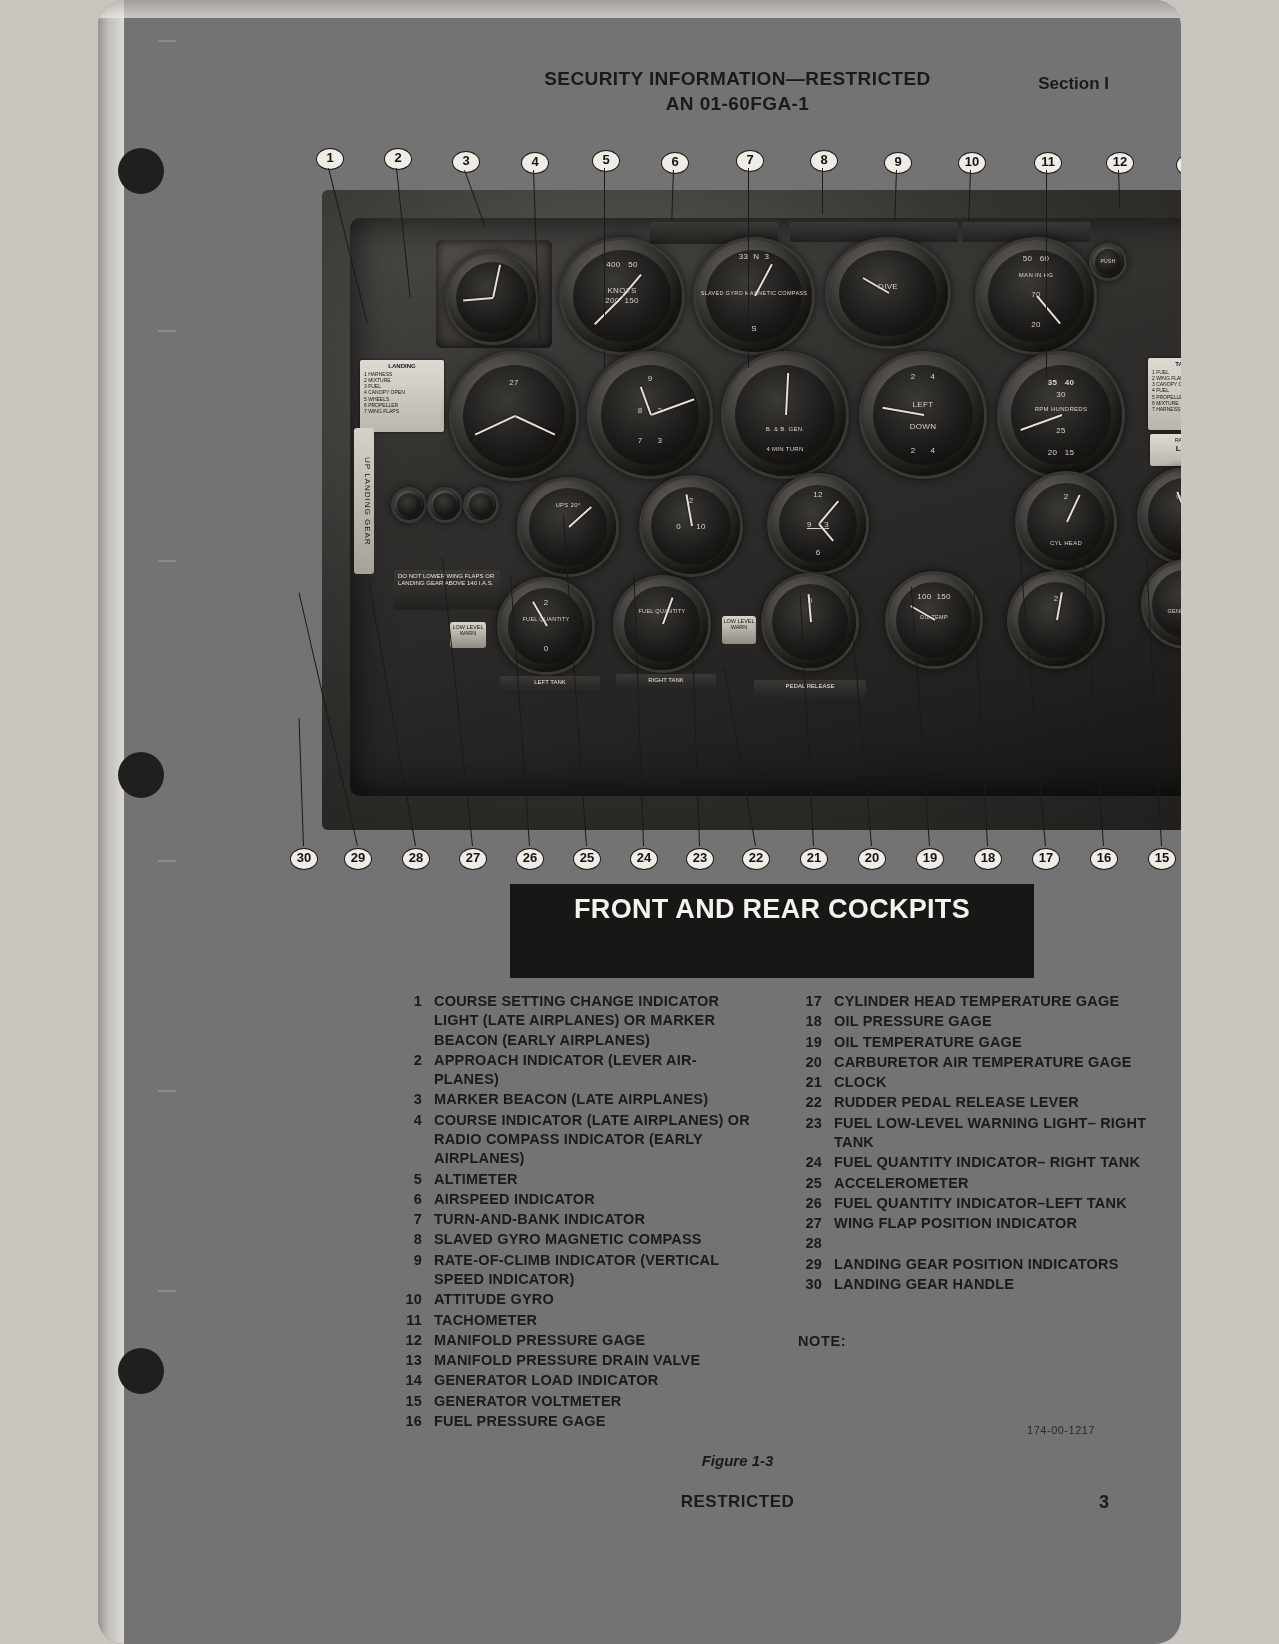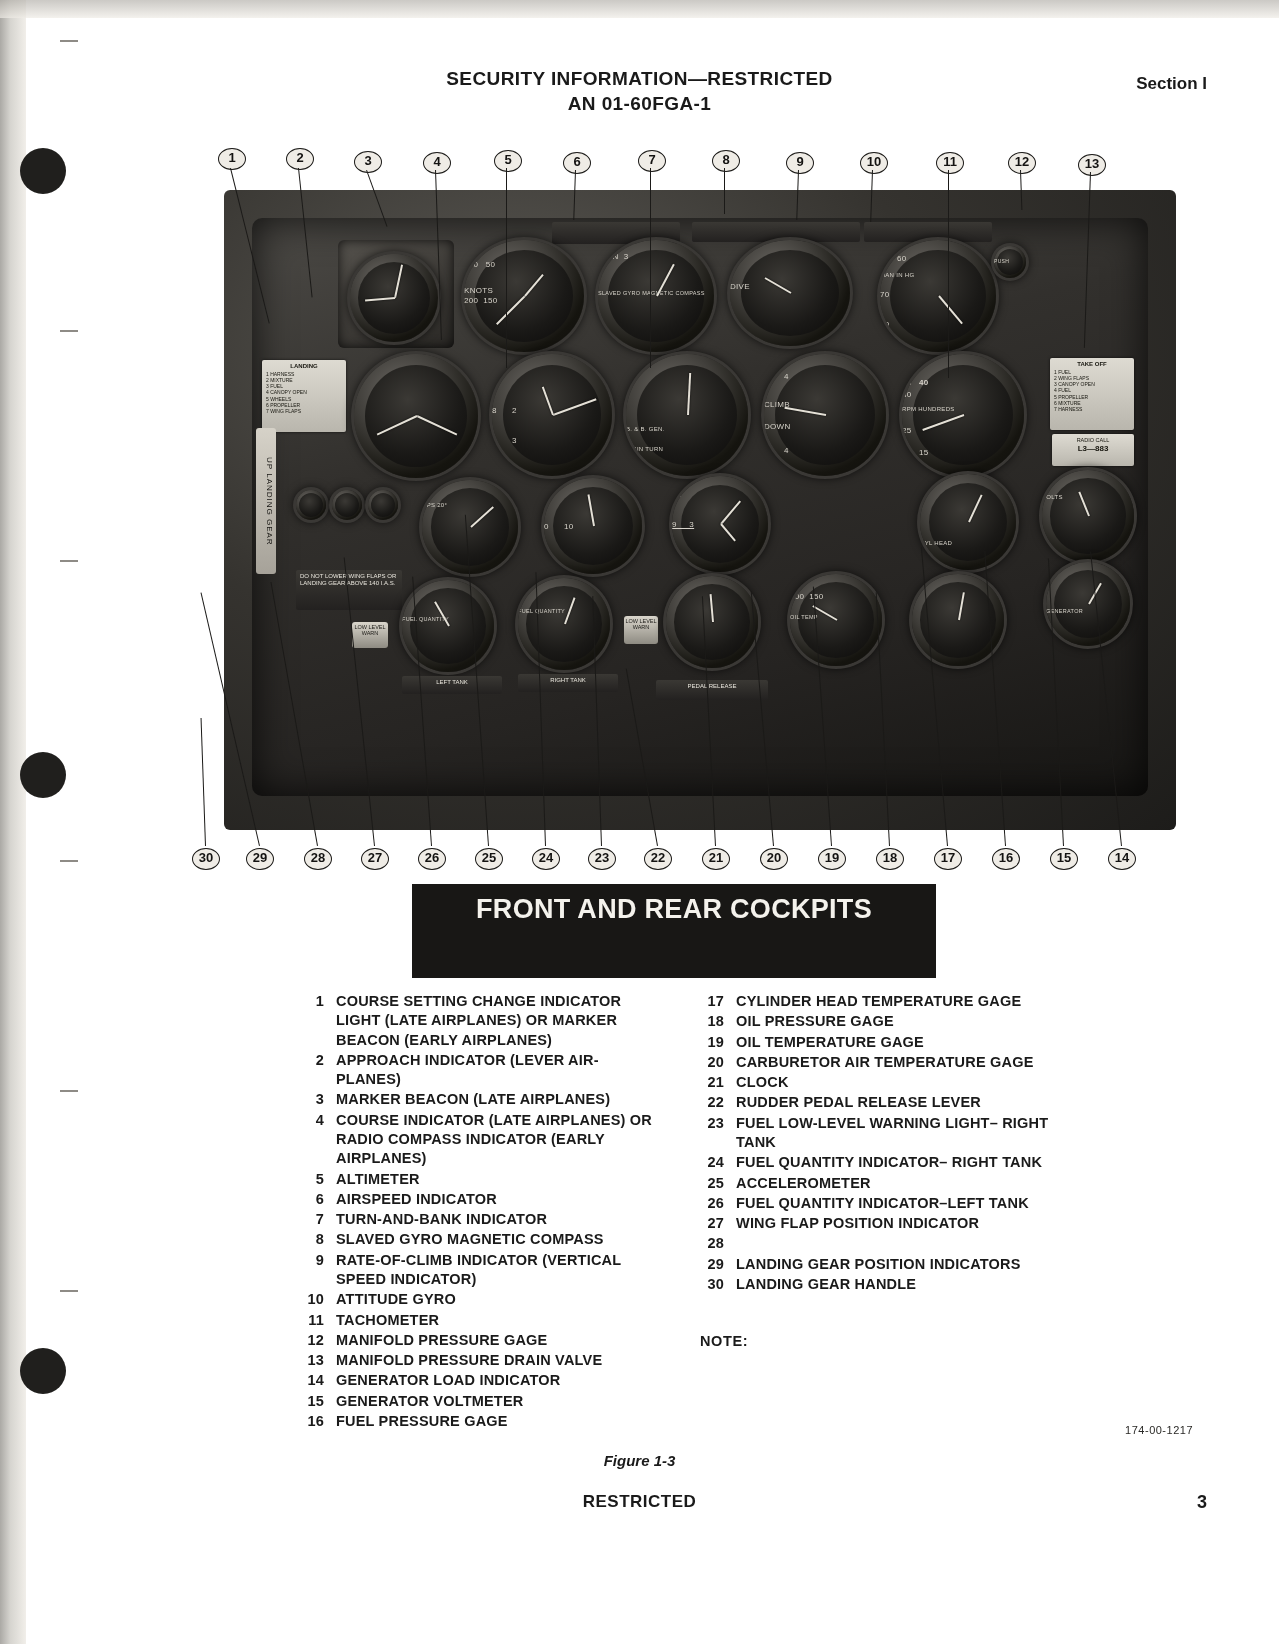--- a/index.html
+++ b/index.html
@@ -2,27 +2,28 @@
 <html><head>
 <meta charset="utf-8">
 <style>
   html, body {
     margin: 0;
     padding: 0;
     background: #c9c6c0;
   }
   .page {
     position: relative;
-    width: 1279px;
+    width: 1083px;
     height: 1644px;
-    background: #ffffff;
+    background: #737373;
     margin: 0 auto;
     overflow: hidden;
     font-family: "Liberation Sans", sans-serif;
     color: #1a1a1a;
+    border-radius: 26px;
   }
   
   .scan-left-edge {
     position: absolute;
     left: 0; top: 0;
     width: 26px; height: 1644px;
     background: linear-gradient(to right, #9c9a95 0%, #cfcdc7 40%, #efece6 100%);
     opacity: .85;
   }
   .scan-top-edge {
@@ -110,21 +111,21 @@
   .gauge .face {
     position: absolute;
     left: 9%; top: 9%;
     width: 82%; height: 82%;
     border-radius: 50%;
     background: radial-gradient(circle at 42% 34%, #3b3935 0%, #1a1917 60%, #0b0a09 100%);
   }
   .gauge .lbl {
     position: absolute;
     width: 100%;
-    text-align: left;
+    text-align: center;
     color: #d8d4cb;
     font-size: 8px;
     letter-spacing: .3px;
   }
   .needle {
     position: absolute;
     left: 50%;
     bottom: 50%;
     width: 2px;
     background: #e4e0d6;
@@ -395,21 +396,21 @@
         <div class="gauge" style="left:374px; top:136px; width:122px; height:122px;">
           <div class="face"></div>
           <div class="lbl" style="top:72px; font-size:6px;">B. &amp; B. GEN.</div>
           <div class="lbl" style="top:92px; font-size:6px;">4 MIN TURN</div>
           <div class="needle" style="height:42px; transform:rotate(3deg);"></div>
         </div>
 
         <div class="gauge" style="left:512px; top:136px; width:122px; height:122px;">
           <div class="face"></div>
           <div class="lbl" style="top:18px;">2&nbsp;&nbsp;&nbsp;&nbsp;&nbsp;&nbsp;4</div>
-          <div class="lbl" style="top:46px;">CLIMB</div>
+          <div class="lbl" style="top:46px;">LEFT</div>
           <div class="lbl" style="top:68px;">DOWN</div>
           <div class="lbl" style="top:92px;">2&nbsp;&nbsp;&nbsp;&nbsp;&nbsp;&nbsp;4</div>
           <div class="needle" style="height:42px; transform:rotate(-80deg);"></div>
         </div>
 
         <div class="gauge" style="left:650px; top:136px; width:122px; height:122px;">
           <div class="face"></div>
           <div class="lbl" style="top:24px;font-weight:bold;">35&nbsp;&nbsp;&nbsp;40</div>
           <div class="lbl" style="top:36px;">30</div>
           <div class="lbl" style="top:52px; font-size:6px;">RPM HUNDREDS</div>

